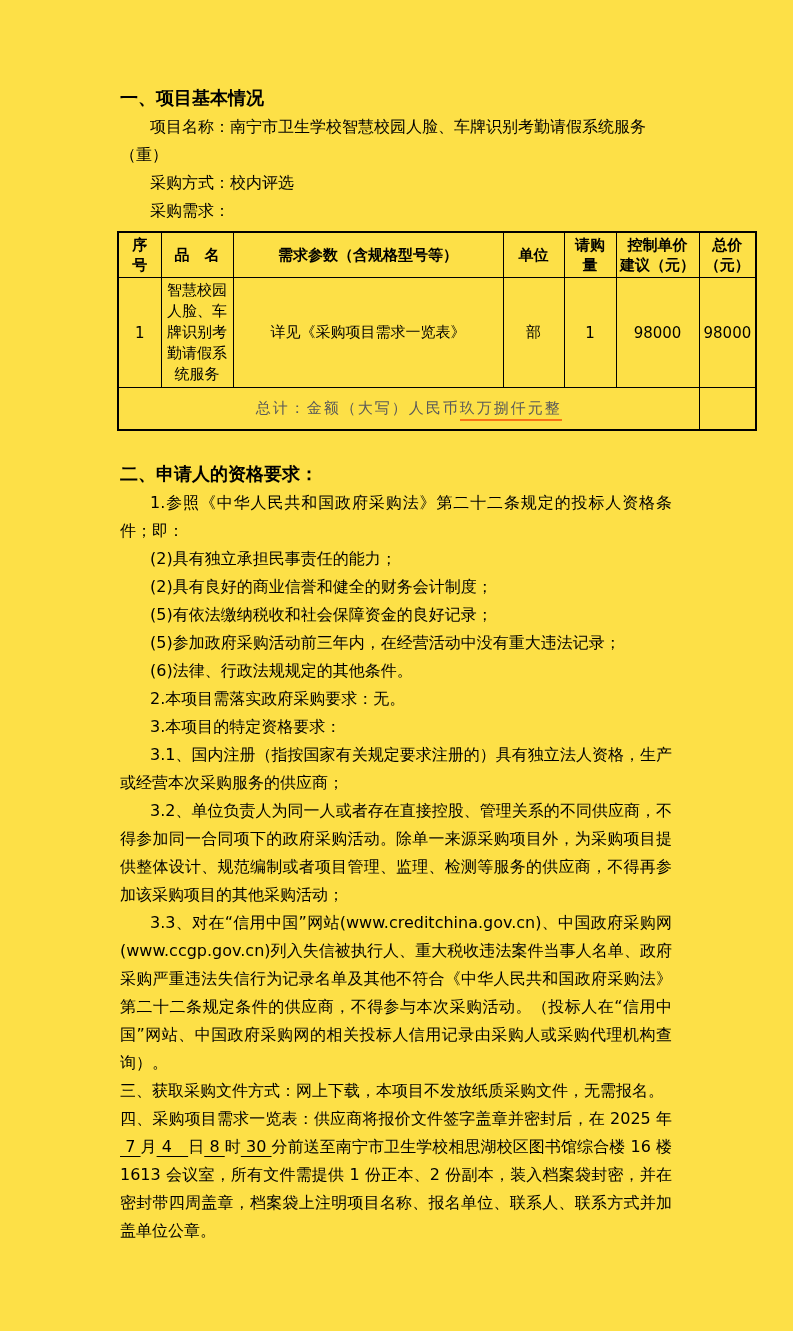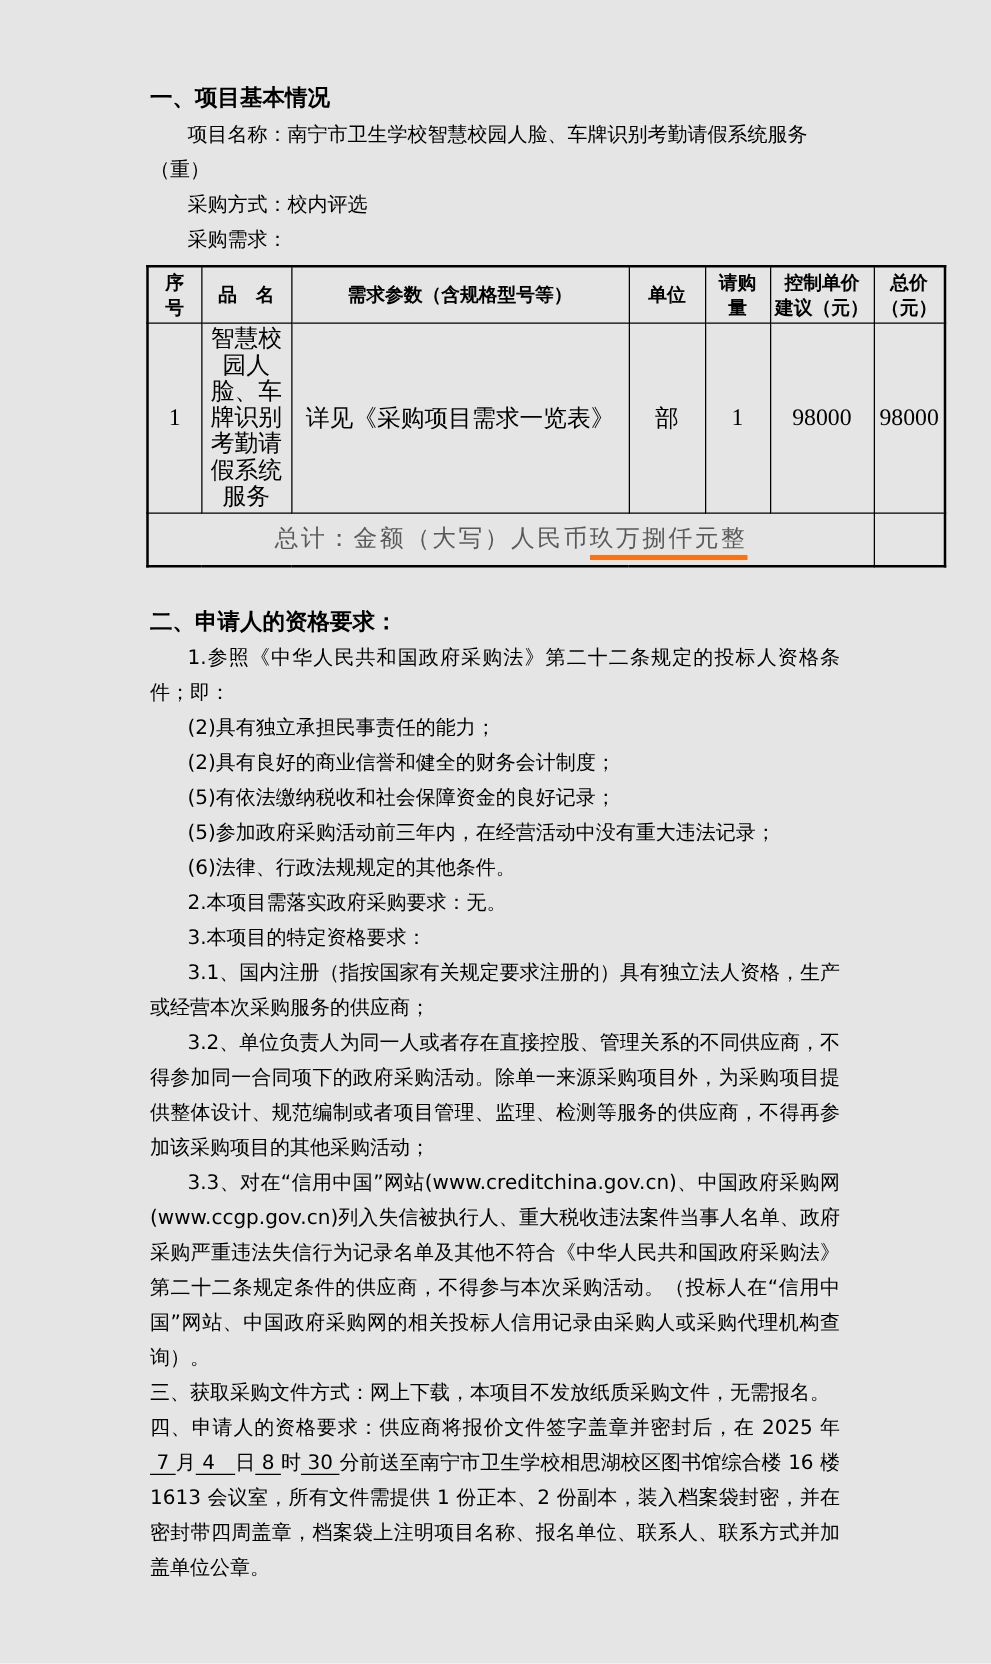--- a/index.html
+++ b/index.html
@@ -3,50 +3,50 @@
 <meta charset="utf-8">
 <style>
   html,body{margin:0;padding:0;background:#ffffff;}
   body{
     width:793px;height:1331px;
     font-family:"DejaVu Sans","Liberation Sans",sans-serif;
     color:#000;font-size:16px;
   }
   .page{
     box-sizing:border-box;width:793px;height:1331px;
-    padding:64px 121px 0 120px;overflow:hidden;background:#e5e5e5;
+    padding:83px 121px 0 120px;overflow:hidden;background:#fde047;
   }
   .h1{font-size:18px;font-weight:bold;line-height:30px;}
   .line{line-height:28px;}
   .indent{text-indent:30px;}
   .justify{text-align:justify;}
   .para{margin:0;line-height:28px;}
   .lbl{font-weight:normal;}
   .blank{text-decoration:underline;text-underline-offset:4px;white-space:pre;}
 
   table.doc{
     border-collapse:collapse;table-layout:fixed;
     width:638px;margin:6px 0 0 -3px;
     border:2px solid #000;
   }
   table.doc th,table.doc td{border:1px solid #000;}
   table.doc th{
     font-weight:bold;font-size:15px;line-height:20px;
     white-space:pre-line;text-align:center;vertical-align:middle;padding:2px 1px;
   }
   table.doc td{
-    font-size:19px;text-align:center;vertical-align:middle;padding:2px 4px;font-family:Liberation Serif, serif;
+    font-size:15px;text-align:center;vertical-align:middle;padding:2px 4px;
   }
   .tr-head{height:44px;}
   .tr-body{height:105px;}
   .tr-total{height:42px;}
   td.cell-name{line-height:21px;padding:2px 5px;}
   td.cell-spec{text-align:left;padding-left:10px;}
   .tr-total td{color:#595959;letter-spacing:2px;font-size:15px;}
-  .uline-amt{border-bottom:4px solid #f97316;padding-bottom:2px;}
+  .uline-amt{border-bottom:2px solid #f97316;padding-bottom:2px;}
 
   .sec2-head{margin-top:28px;font-family:Liberation Serif, serif;}
   .p34{margin-top:28px;}
 </style>
 </head>
 <body>
 
 <div class="page">
 
   <div class="h1">一、项目基本情况</div>
@@ -102,15 +102,15 @@
   <p class="para indent justify">(5)参加政府采购活动前三年内，在经营活动中没有重大违法记录；</p>
   <p class="para indent justify">(6)法律、行政法规规定的其他条件。</p>
   <p class="para indent justify">2.本项目需落实政府采购要求：无。</p>
   <p class="para indent justify">3.本项目的特定资格要求：</p>
   <p class="para indent justify">3.1、国内注册（指按国家有关规定要求注册的）具有独立法人资格，生产或经营本次采购服务的供应商；</p>
   <p class="para indent justify">3.2、单位负责人为同一人或者存在直接控股、管理关系的不同供应商，不得参加同一合同项下的政府采购活动。除单一来源采购项目外，为采购项目提供整体设计、规范编制或者项目管理、监理、检测等服务的供应商，不得再参加该采购项目的其他采购活动；</p>
   <p class="para indent justify">3.3、对在“信用中国”网站(www.creditchina.gov.cn)、中国政府采购网(www.ccgp.gov.cn)列入失信被执行人、重大税收违法案件当事人名单、政府采购严重违法失信行为记录名单及其他不符合《中华人民共和国政府采购法》第二十二条规定条件的供应商，不得参与本次采购活动。（投标人在“信用中国”网站、中国政府采购网的相关投标人信用记录由采购人或采购代理机构查询）。</p>
 
   <p class="para justify"><span class="lbl">三、获取采购文件方式：</span><span>网上下载，本项目不发放纸质采购文件，无需报名。</span></p>
 
-  <p class="para justify"><span class="lbl">四、申请人的资格要求：</span><span>供应商将报价文件签字盖章并密封后，在 2025 年</span><span class="blank"> 7 </span><span>月</span><span class="blank"> 4　</span><span>日</span><span class="blank"> 8 </span><span>时</span><span class="blank"> 30 </span><span>分</span><span>前送至南宁市卫生学校相思湖校区图书馆综合楼 16 楼 1613 会议室，所有文件需提供 1 份正本、2 份副本，装入档案袋封密，并在密封带四周盖章，档案袋上注明项目名称、报名单位、联系人、联系方式并加盖单位公章。</span></p>
+  <p class="para justify"><span class="lbl">四、采购项目需求一览表：</span><span>供应商将报价文件签字盖章并密封后，在 2025 年</span><span class="blank"> 7 </span><span>月</span><span class="blank"> 4　</span><span>日</span><span class="blank"> 8 </span><span>时</span><span class="blank"> 30 </span><span>分</span><span>前送至南宁市卫生学校相思湖校区图书馆综合楼 16 楼 1613 会议室，所有文件需提供 1 份正本、2 份副本，装入档案袋封密，并在密封带四周盖章，档案袋上注明项目名称、报名单位、联系人、联系方式并加盖单位公章。</span></p>
 
 </div>
 
 </body></html>

